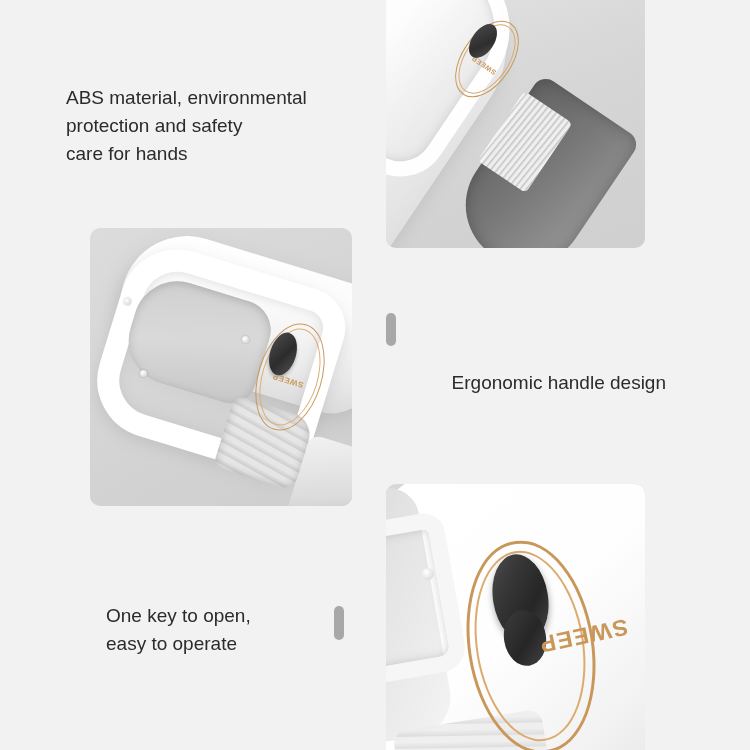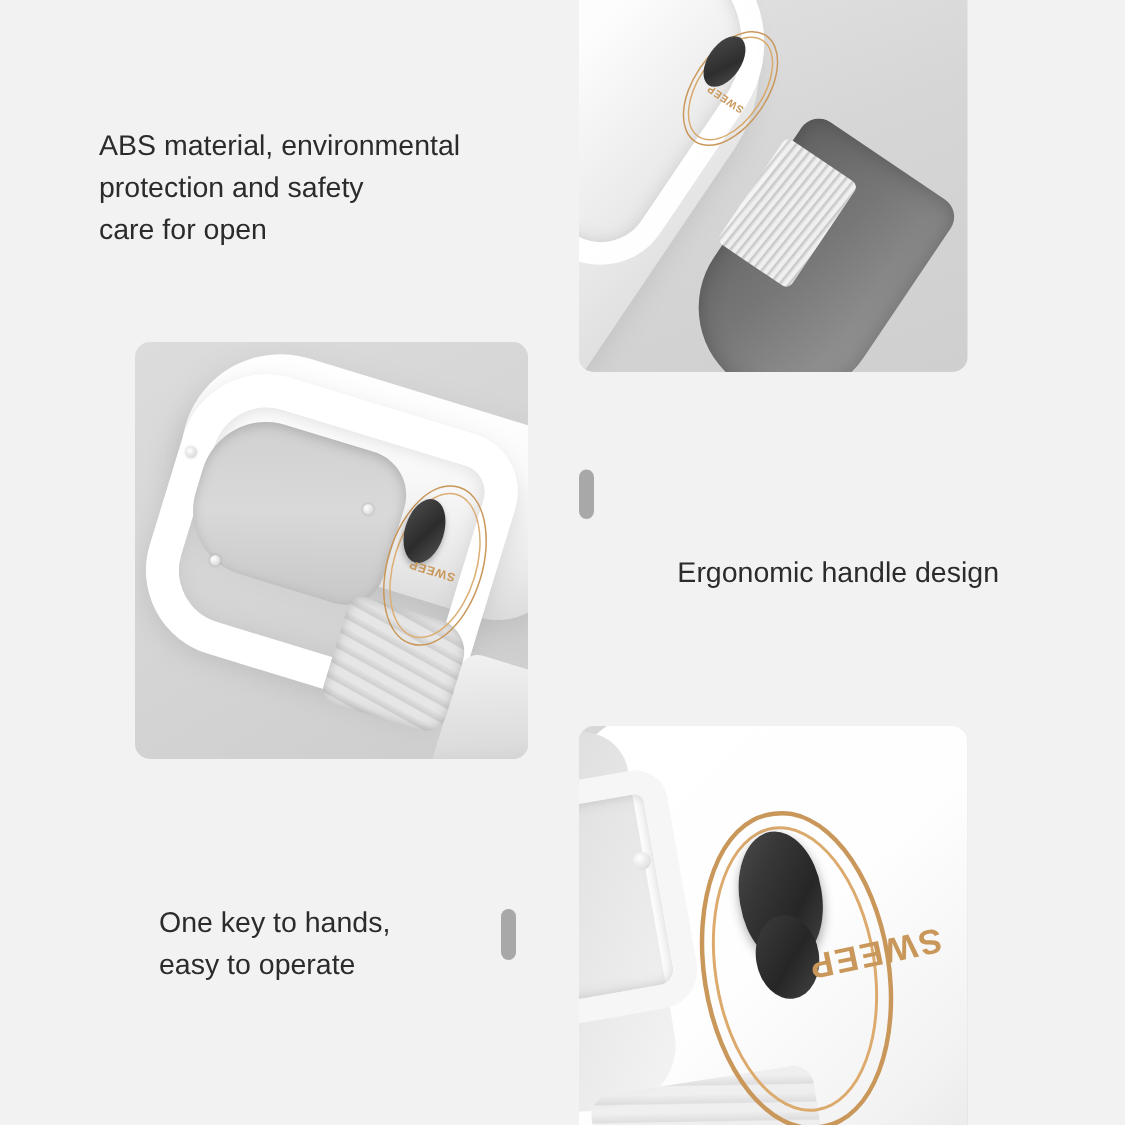--- a/index.html
+++ b/index.html
@@ -327,22 +327,22 @@
     <div class="art br-oval"></div>
     <div class="art br-oval2"></div>
     <div class="art br-switch"></div>
     <div class="art br-switch-lower"></div>
     <div class="art br-screw"></div>
     <div class="art br-brandtext">SWEEP</div>
   </div>
 
   <div class="caption caption-abs">ABS material, environmental
 protection and safety
-care for open</div>
+care for hands</div>
 
   <div class="accent-bar accent-ergo"></div>
   <div class="caption caption-ergo">Ergonomic handle design</div>
 
   <div class="accent-bar accent-onekey"></div>
-  <div class="caption caption-onekey">One key to hands,
+  <div class="caption caption-onekey">One key to open,
 easy to operate</div>
 
 </div>
 
 </body></html>

